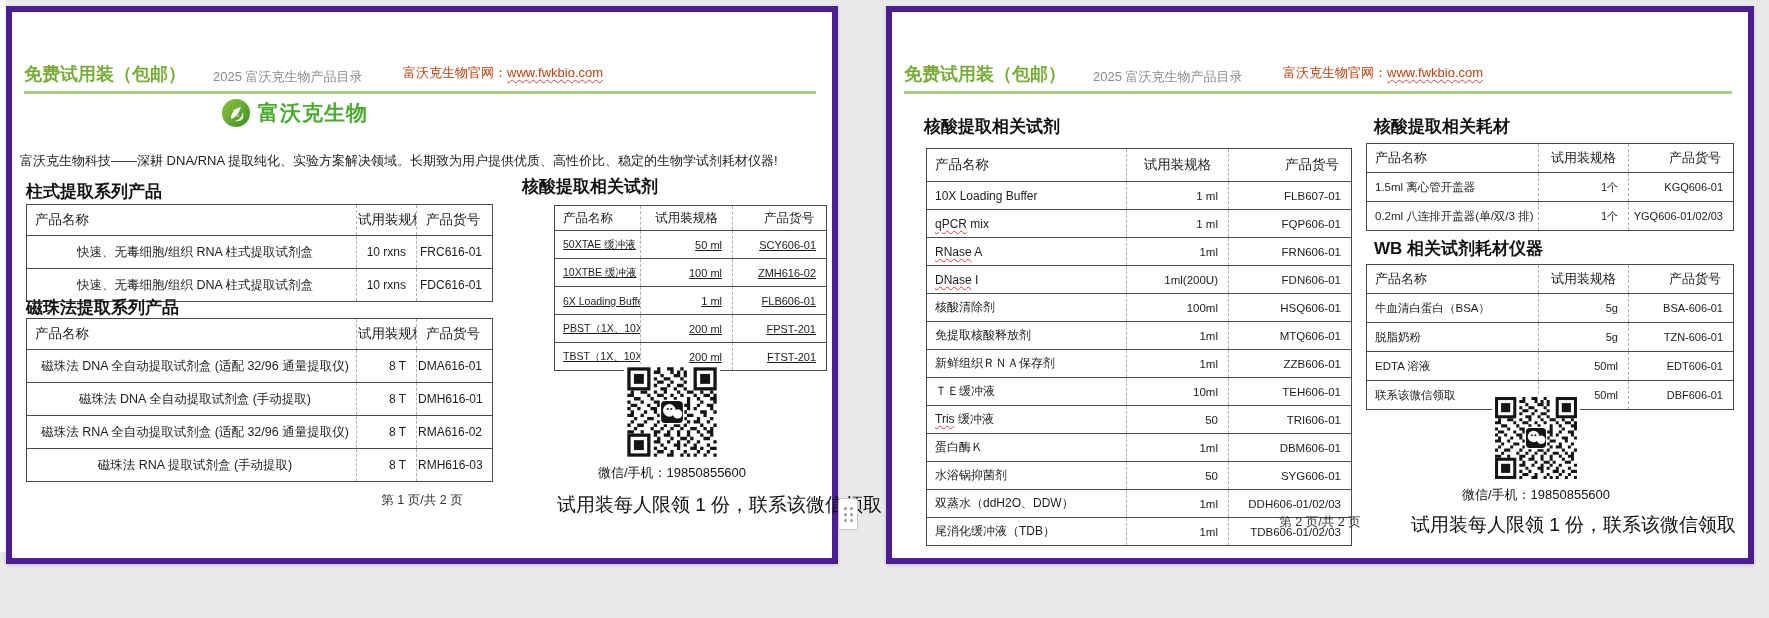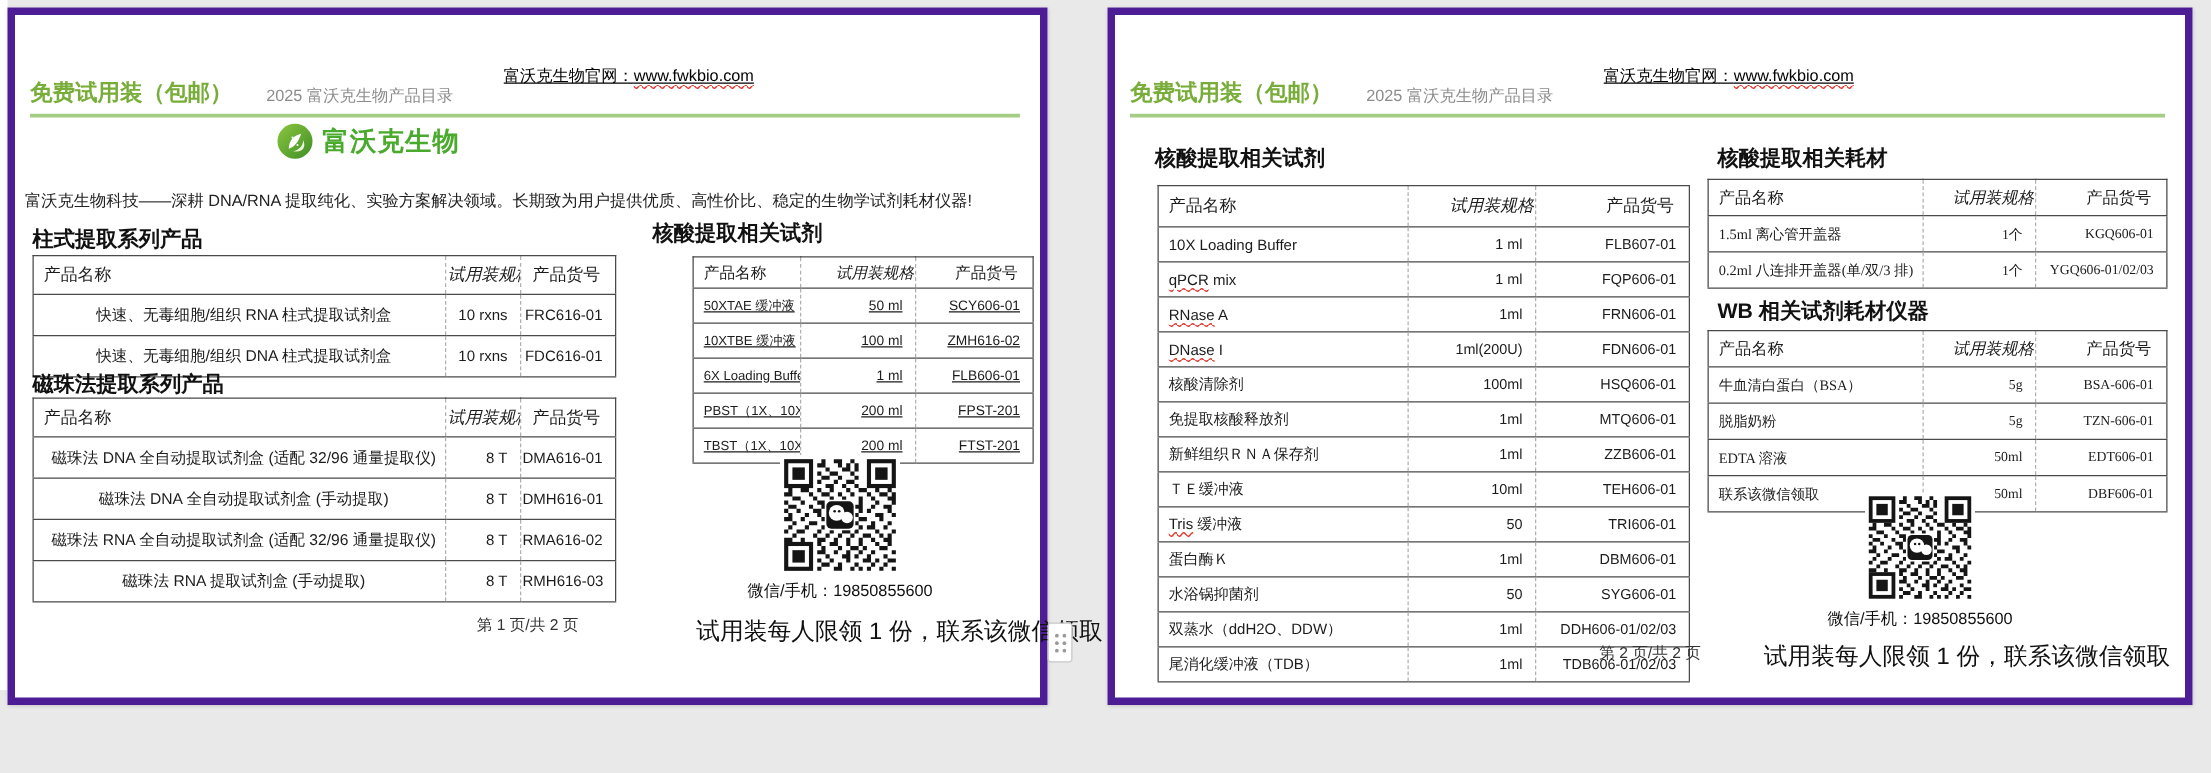--- a/index.html
+++ b/index.html
@@ -8,54 +8,54 @@
   .canvas{position:relative;width:1769px;height:618px;background:#e9e9e9;}
   .left-strip{position:absolute;left:0;top:0;width:6px;height:552px;background:#fff;}
   .page{position:absolute;top:6px;height:546px;background:#fff;border:6px solid #4c1d95;
         box-shadow:0 1px 3px rgba(0,0,0,.18);}
   #page1{left:6px;width:820px;}
   #page2{left:886px;width:856px;}
 
   
   .hdr-title{position:absolute;left:12px;top:50px;font-size:18px;font-weight:700;color:var(--accent);}
   .hdr-center{position:absolute;left:201px;top:56px;font-size:13px;color:#8c8c8c;}
-  .hdr-site{position:absolute;left:391px;top:40px;font-size:13px;color:#000000;white-space:nowrap;text-decoration:underline;}
+  .hdr-site{position:absolute;left:391px;top:52px;font-size:13px;color:#c2410c;white-space:nowrap;}
   .rule{position:absolute;left:12px;right:16px;top:79px;height:3px;background:var(--rule);}
 
   .sq{text-decoration:underline;text-decoration-style:wavy;text-decoration-color:#e03a2f;
       text-decoration-thickness:1px;text-underline-offset:2px;}
 
   .logo{position:absolute;left:209px;top:86px;display:flex;align-items:center;gap:7px;}
   .logo-text{font-size:21px;font-weight:700;color:var(--logo);letter-spacing:1px;}
 
   .intro{position:absolute;left:8px;top:140px;width:806px;font-size:13px;color:#222;white-space:nowrap;}
 
   .sec-title{position:absolute;font-size:17px;font-weight:700;color:#111;white-space:nowrap;}
 
   .tbl{position:absolute;border-collapse:collapse;table-layout:fixed;background:#fff;
        border:1px solid #4a4a4a;}
   .tbl th,.tbl td{border-bottom:1px solid #4a4a4a;overflow:hidden;white-space:nowrap;color:#1c1c1c;}
   .tbl th+th,.tbl td+td{border-left:1px dashed #b0b0b0;}
   .tbl th{font-weight:400;}
   .h-name,.cell-name{text-align:left;padding-left:8px;}
-  .h-spec{text-align:right;font-style:italic;}
+  .h-spec{text-align:center;}
   .h-code{text-align:right;padding-right:12px;}
   .cell-spec,.cell-code{text-align:right;padding-right:10px;}
 
   .t-a th,.t-b th{height:28px;font-size:13.5px;}
   .t-a td,.t-b td{height:30px;font-size:12px;}
   .t-a td.cell-name,.t-b td.cell-name{font-size:12.5px;text-align:center;}
   .t-c th{height:22px;font-size:12.5px;}
   .t-c td{height:25px;font-size:11px;text-decoration:underline;}
   .t-c td.cell-name{font-size:10.5px;}
   .t-d th{height:30px;font-size:13.5px;}
   .t-d td{height:25px;font-size:11.5px;}
   .t-d td.cell-name{font-size:12px;}
   .t-e th,.t-f th{height:26px;font-size:13px;}
-  .t-e td,.t-f td{height:26px;font-size:11px;font-family:Liberation Serif, serif;}
+  .t-e td,.t-f td{height:26px;font-size:11px;}
   .t-e td.cell-name,.t-f td.cell-name{font-size:11.5px;}
 
   .qr{position:absolute;}
   .wechat{position:absolute;font-size:13px;color:#111;text-align:center;white-space:nowrap;}
   .limit-note{position:absolute;font-size:19px;color:#111;text-align:center;white-space:nowrap;}
   .page-no{position:absolute;font-size:12.5px;color:#333;text-align:center;}
 
   .gap-handle{position:absolute;left:838px;top:498px;width:18px;height:30px;background:#fff;
       border:1px solid #c8c8c8;border-radius:3px;display:grid;grid-template-columns:repeat(2,3px);
       grid-template-rows:repeat(3,3px);gap:3px;place-content:center;}

